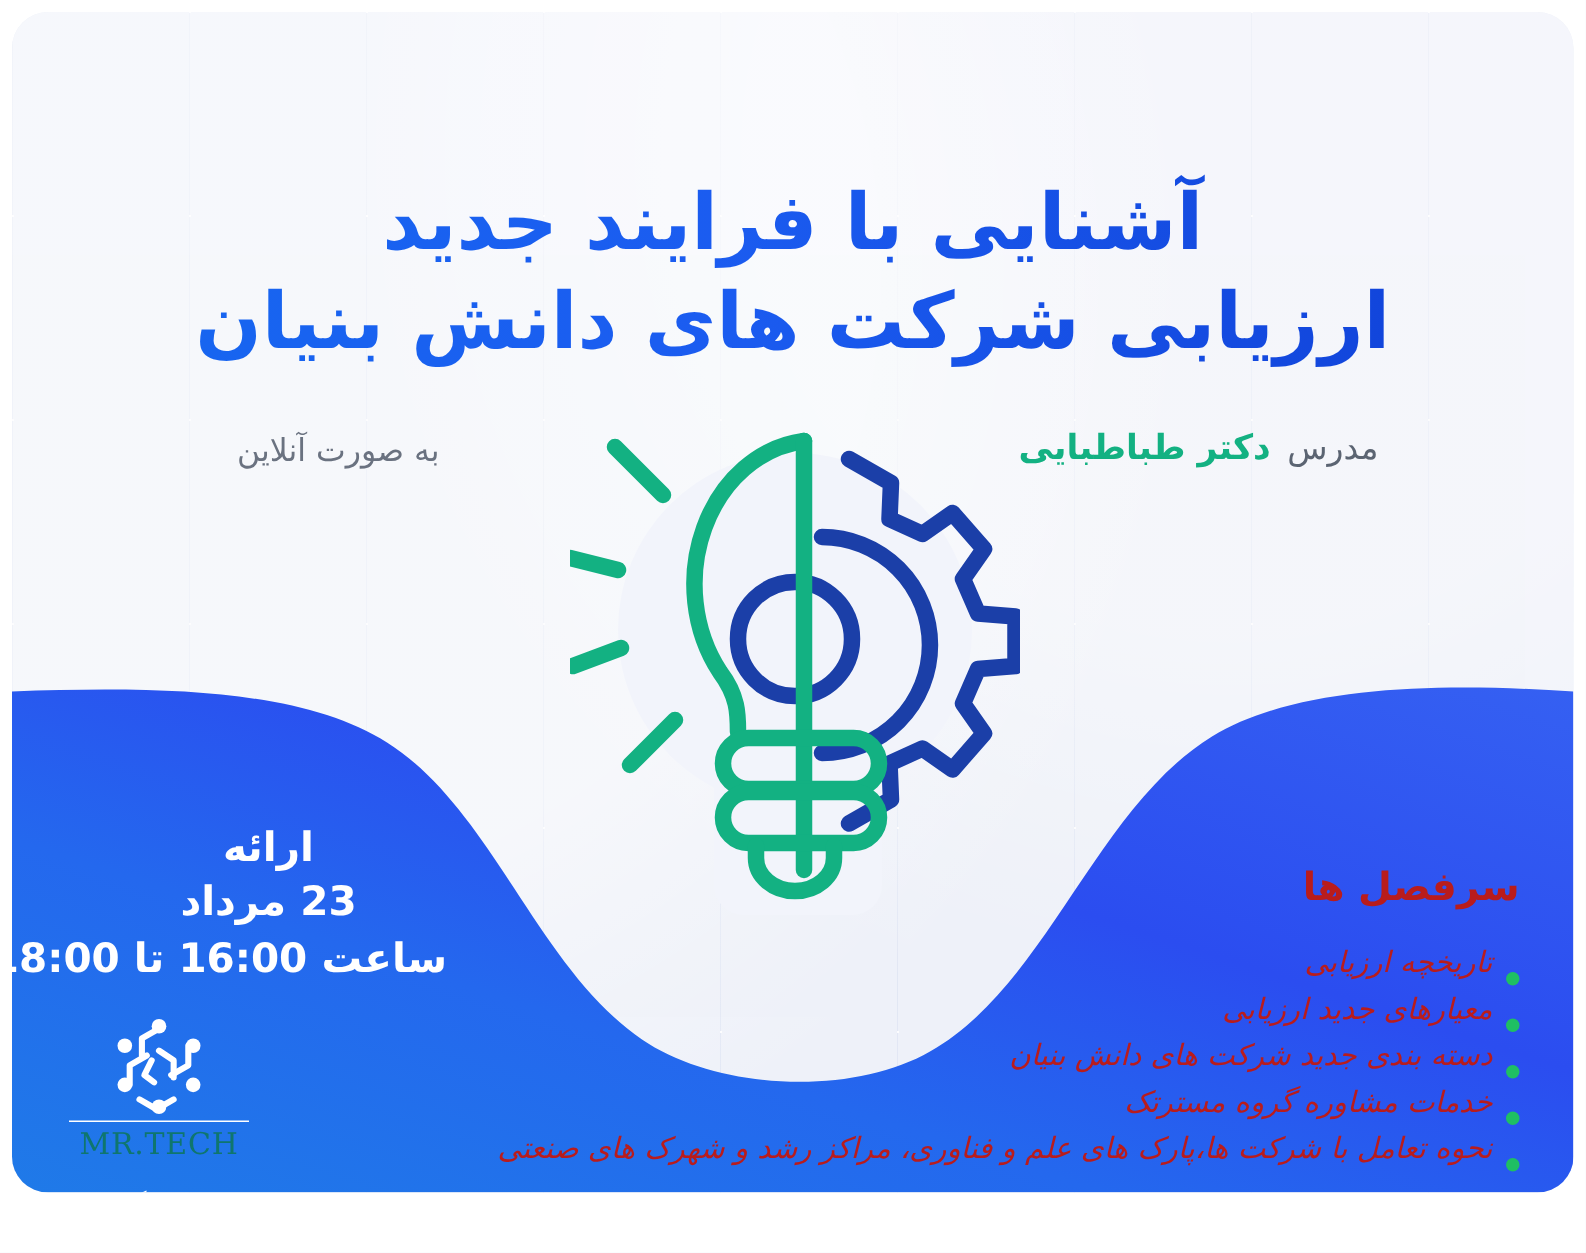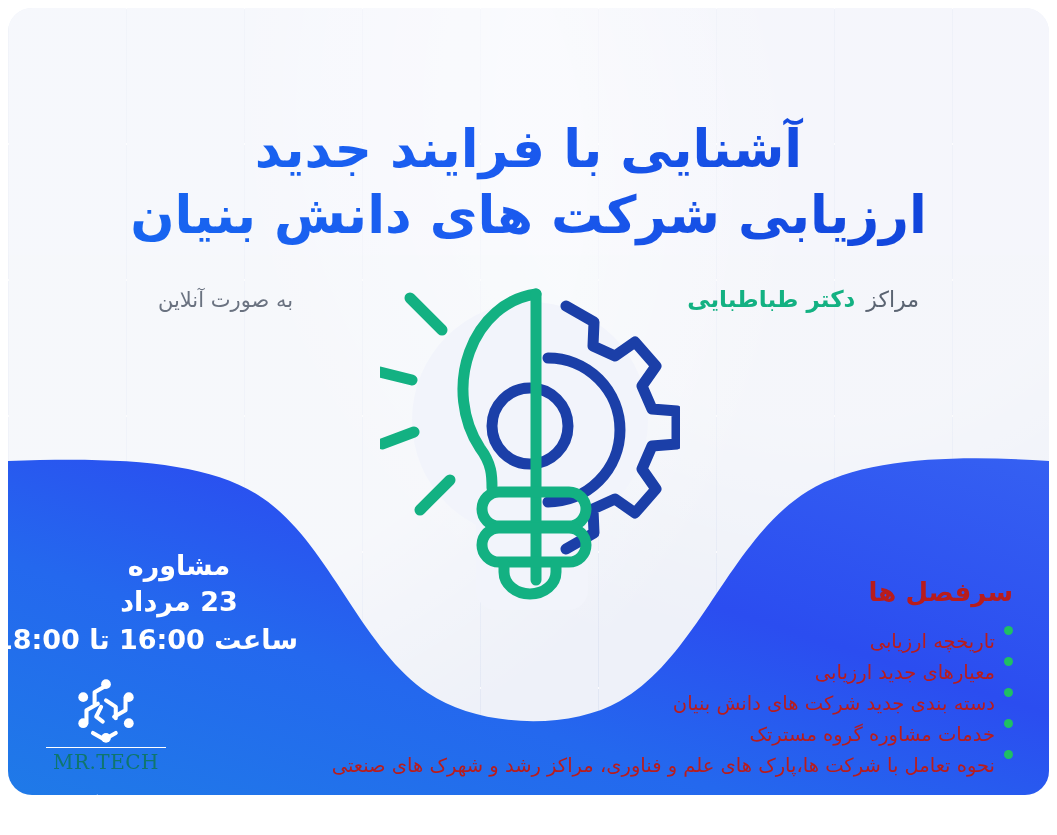--- a/index.html
+++ b/index.html
@@ -212,25 +212,26 @@
   }
   .topics-heading {
     font-weight: bold;
     font-size: 26px;
     line-height: 36px;
     margin-bottom: 16px;
   }
   .topic-item {
     display: flex;
     flex-direction: row;
-    align-items: flex-start;
+    align-items: flex-end;
     justify-content: flex-start;
     font-size: 19.5px;
     line-height: 31px;
     white-space: nowrap;
+    font-style: italic;
   }
   .topic-list { display: flex; flex-direction: column; align-items: flex-start; }
   .topic-item .bullet {
     width: 9px;
     height: 9px;
     border-radius: 50%;
     background: #1fbf63;
     margin-left: 9px;
     flex: 0 0 auto;
   }
@@ -257,21 +258,21 @@
     </svg>
   </div>
 
   <div class="title-block">
     <div class="title-line">آشنایی با فرایند جدید</div>
     <div class="title-line">ارزیابی شرکت های دانش بنیان</div>
   </div>
 
   <div class="meta-row">
     <div class="instructor">
-      <span>مراکز</span>
+      <span>مدرس</span>
       <span class="name">دکتر طباطبایی</span>
     </div>
     <div class="online">به صورت آنلاین</div>
   </div>
 
   <div class="illustration">
     <svg viewBox="0 0 300 330" xmlns="http://www.w3.org/2000/svg" fill="none" stroke-linecap="round" stroke-linejoin="round">
 
       <circle cx="150" cy="140" r="118" fill="#f2f4fb"></circle>
       <rect x="96" y="180" width="112" height="150" rx="20" fill="#f2f4fb"></rect>
@@ -297,21 +298,21 @@
         <path d="M40,230 L70,200"></path>
 
         <rect x="102" y="212" width="104" height="34" rx="17"></rect>
         <rect x="102" y="248" width="104" height="34" rx="17"></rect>
         <path d="M124,284 L124,292 A26,22 0 0 0 176,292 L176,284"></path>
       </g>
     </svg>
   </div>
 
   <div class="date-block">
-    <div class="d-day">مشاوره</div>
+    <div class="d-day">ارائه</div>
     <div class="d-date">23 مرداد</div>
     <div class="d-time">ساعت 16:00 تا 18:00</div>
   </div>
 
   <div class="logo">
     <svg viewBox="0 0 100 86" xmlns="http://www.w3.org/2000/svg" fill="none" stroke="#ffffff" stroke-width="5" stroke-linecap="round" stroke-linejoin="round">
       <g>
         <path d="M50,12 L36,20 L36,34"></path>
         <path d="M74,26 L74,42 L60,50"></path>
         <path d="M62,70 L48,78 L34,70"></path>

